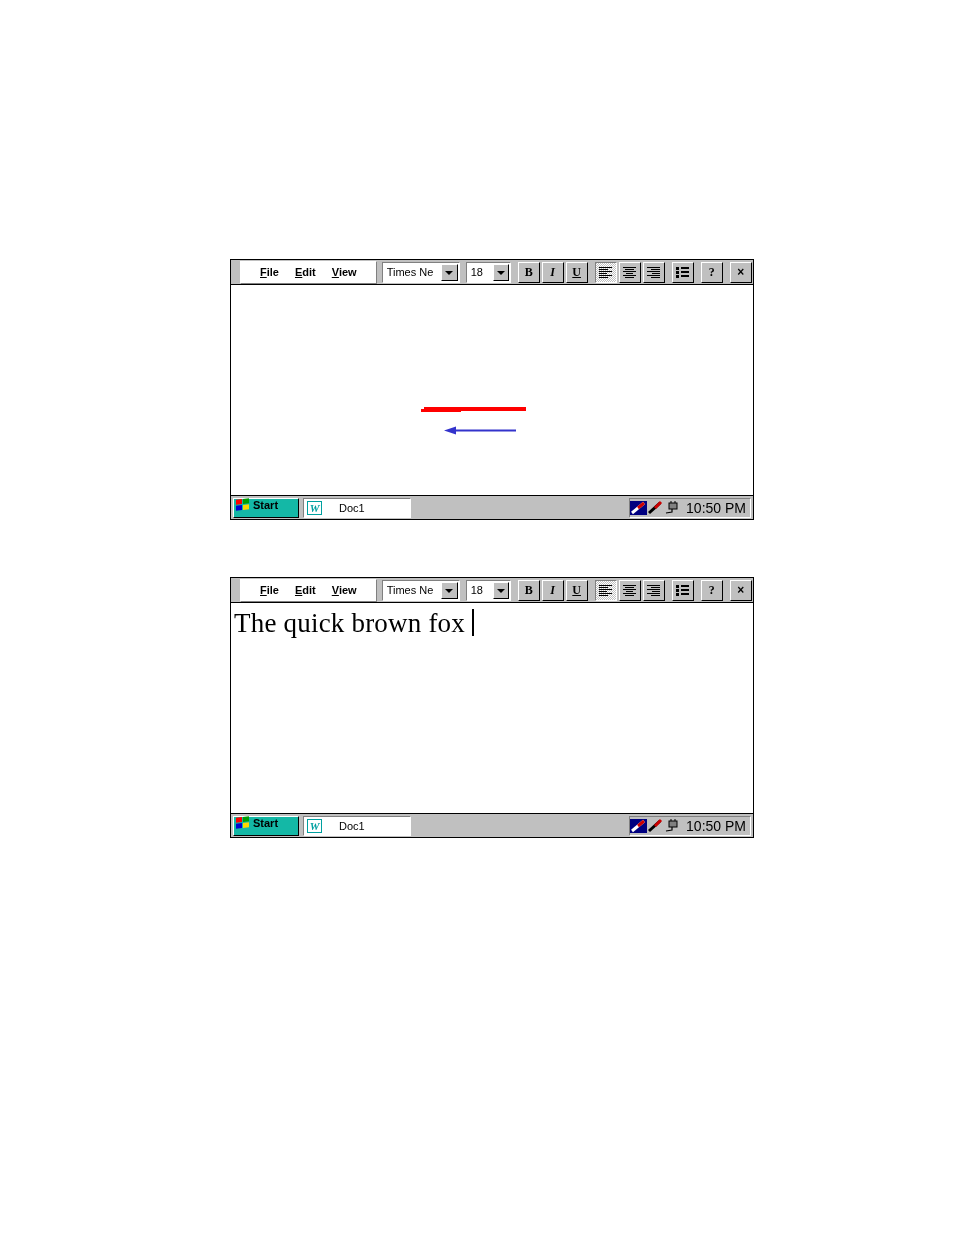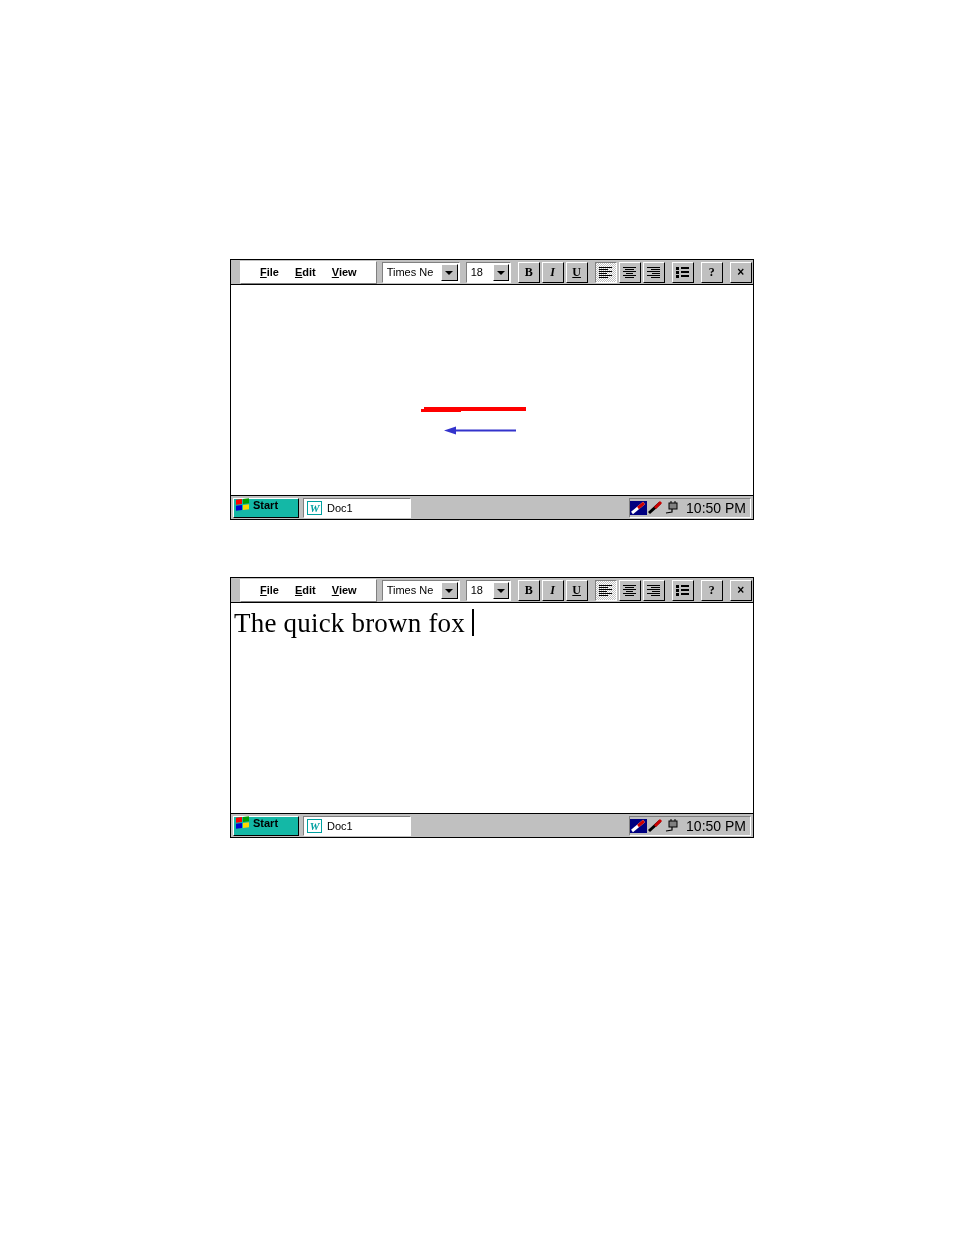--- a/index.html
+++ b/index.html
@@ -300,21 +300,21 @@
     font-weight: bold;
     font-style: italic;
     font-size: 11px;
     color: #00a0a0;
     line-height: 12px;
     text-align: center;
   }
   .task-label {
     font-size: 11px;
     color: #000000;
-    margin-left: 5px;
+    margin-left: 17px;
     font-family: "Liberation Sans", sans-serif;
   }
 
   .tray {
     margin-left: auto;
     display: flex;
     align-items: center;
     height: 20px;
     border: 1px solid;
     border-color: #808080 #ffffff #ffffff #808080;

